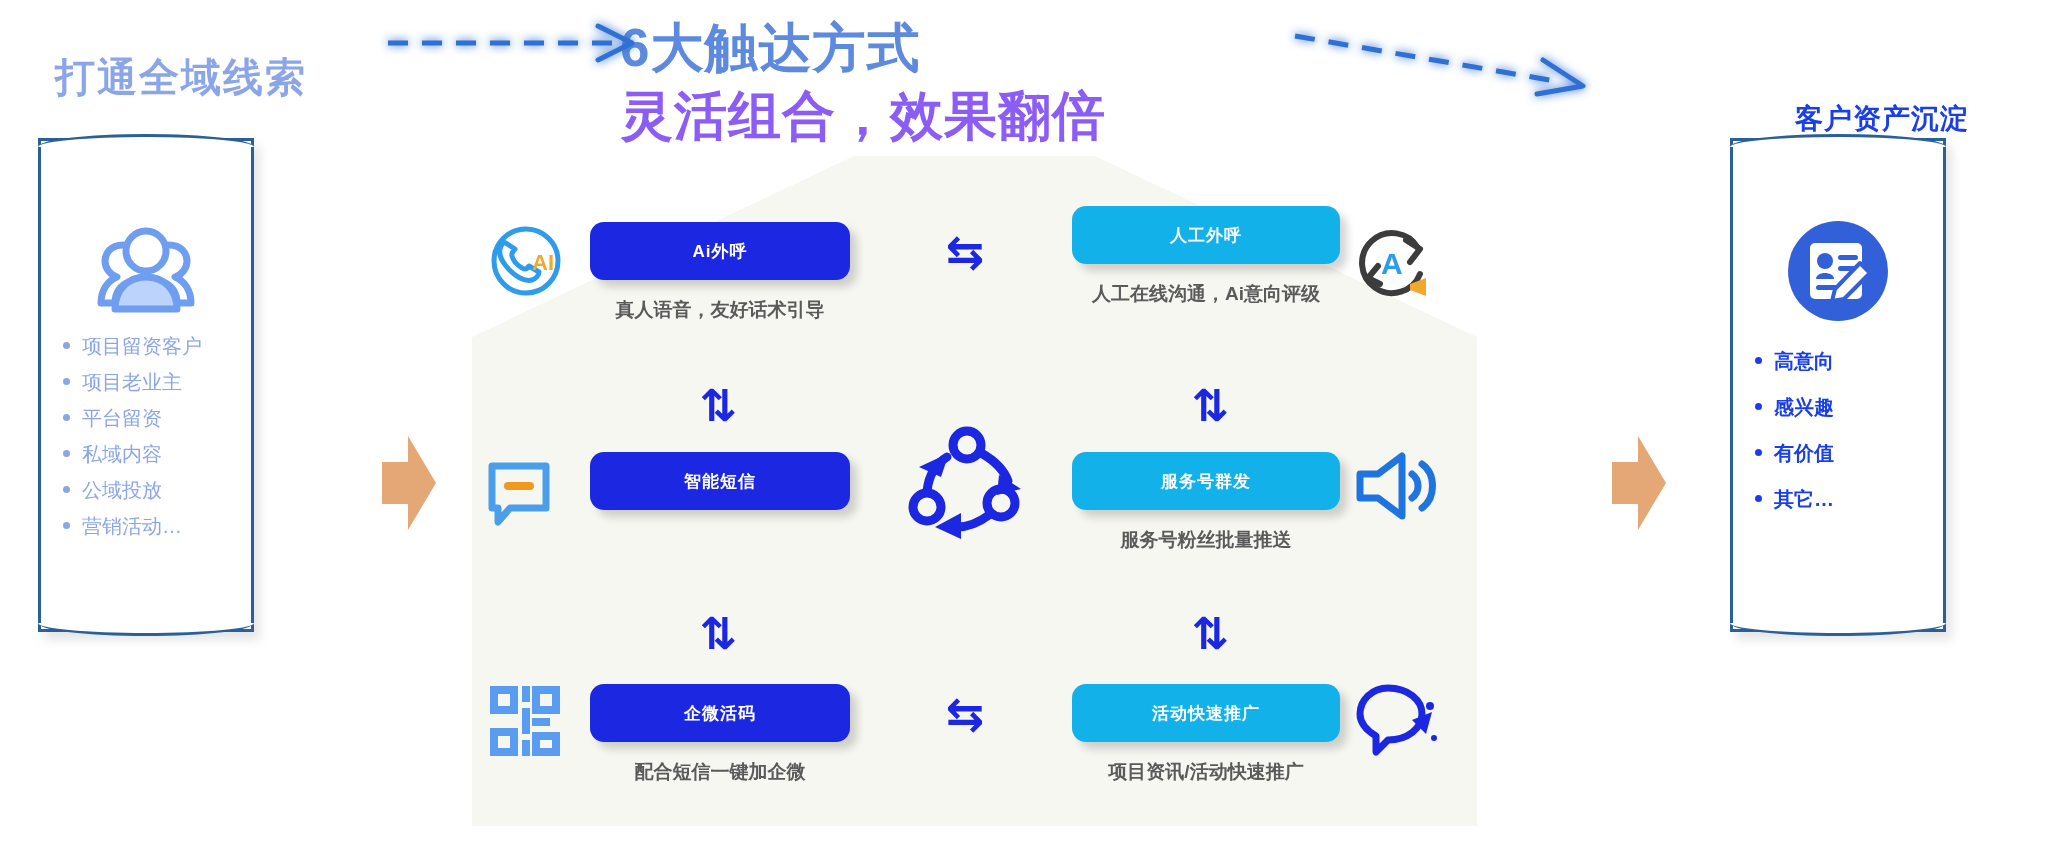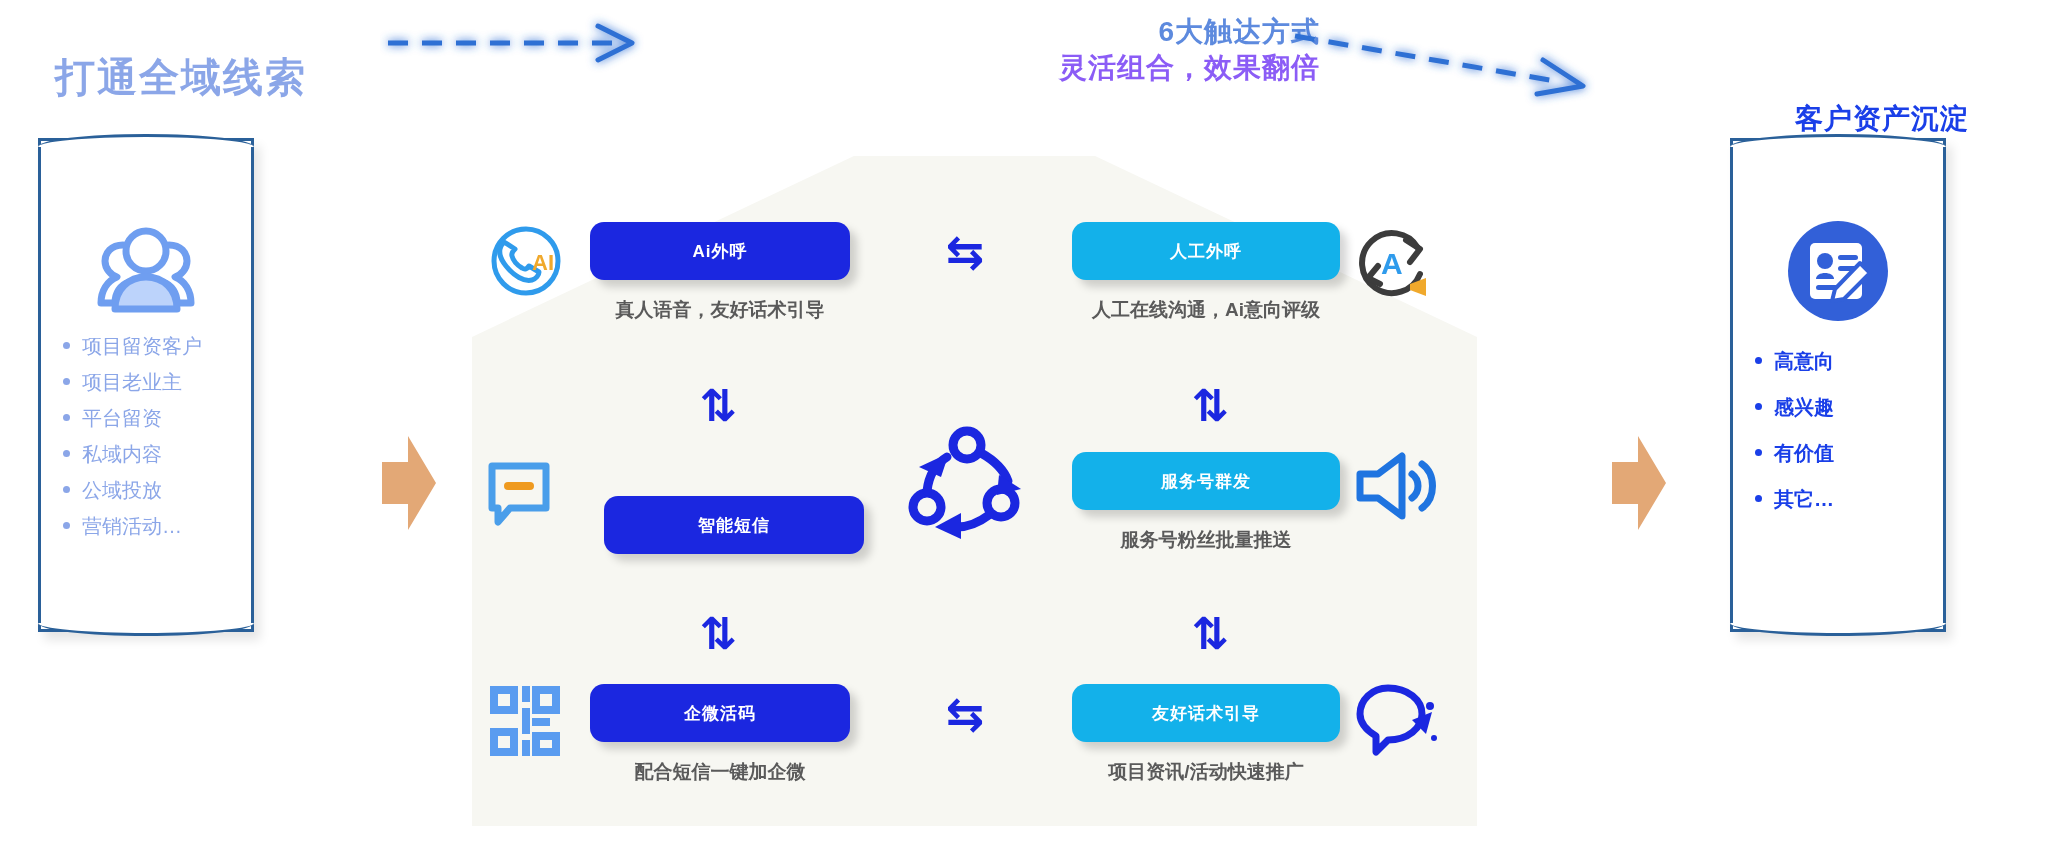--- a/index.html
+++ b/index.html
@@ -13,22 +13,22 @@
   .stage{position:absolute;inset:0;}
 
   
   .left-heading{
     position:absolute;left:55px;top:50px;
     font-size:40px;font-weight:bold;color:#8ba6e8;letter-spacing:2px;
     white-space:nowrap;
   }
   .center-title{
     position:absolute;left:620px;top:14px;width:700px;
-    text-align:right;line-height:1.28;
-    font-size:28px;font-weight:bold;color:#5d8ade;letter-spacing:1px;
+    text-align:left;line-height:1.28;
+    font-size:53px;font-weight:bold;color:#5d8ade;letter-spacing:1px;
   }
   .center-title .l2{color:#8b5cf6;}
   .right-heading{
     position:absolute;left:1795px;top:100px;
     font-size:28px;font-weight:bold;color:#1a3fe8;letter-spacing:1px;
     white-space:nowrap;
   }
 
   
   .dash-arrow{position:absolute;}
@@ -248,21 +248,21 @@
       <text x="48" y="48" font-family="'Liberation Sans',sans-serif" font-size="22" font-weight="bold" fill="#f0a92c">AI</text>
     </svg>
   </div>
   <div class="card" style="left:590px;top:222px;">
     <div class="pill dark pill-w-l">Ai外呼</div>
     <div class="caption">真人语音，友好话术引导</div>
   </div>
 
   <div class="conn conn-h" style="left:925px;top:228px;width:80px;height:48px;">⇆</div>
 
-  <div class="card" style="left:1072px;top:222px;width:268px;">
+  <div class="card" style="left:1072px;top:206px;width:268px;">
     <div class="pill light pill-w-r">人工外呼</div>
     <div class="caption">人工在线沟通，Ai意向评级</div>
   </div>
   <div class="card-icon" style="left:1352px;top:222px;">
     <svg width="84" height="84" viewBox="0 0 84 84">
       <path d="M66 26 A30 30 0 1 0 68 52" fill="none" stroke="#3c3c3c" stroke-width="6" stroke-linecap="round"></path>
       <polyline points="54,18 68,27 58,40" fill="none" stroke="#3c3c3c" stroke-width="6" stroke-linecap="round" stroke-linejoin="round"></polyline>
       <polyline points="28,62 16,56 26,44" fill="none" stroke="#3c3c3c" stroke-width="6" stroke-linecap="round" stroke-linejoin="round"></polyline>
       <text x="29" y="52" font-family="'Liberation Sans',sans-serif" font-size="30" font-weight="bold" fill="#2f9bec">A</text>
       <path d="M58 62 L74 56 L74 74 L58 68 Z" fill="#f0a92c"></path>
@@ -271,21 +271,21 @@
 
   <div class="conn conn-v" style="left:688px;top:380px;width:60px;height:50px;">⇅</div>
   <div class="conn conn-v" style="left:1180px;top:380px;width:60px;height:50px;">⇅</div>
 
   <div class="card-icon" style="left:484px;top:452px;">
     <svg width="76" height="76" viewBox="0 0 76 76">
       <path d="M8 14 L62 14 L62 56 L26 56 L14 70 L14 56 L8 56 Z" fill="none" stroke="#4a9eea" stroke-width="7" stroke-linejoin="round"></path>
       <rect x="20" y="30" width="30" height="8" rx="4" fill="#ef9a1f"></rect>
     </svg>
   </div>
-  <div class="card" style="left:604px;top:452px;margin-top:44px;">
+  <div class="card" style="left:590px;top:452px;">
     <div class="pill dark pill-w-l">智能短信</div>
   </div>
 
   <svg class="cycle-icon" style="left:905px;top:425px;" width="130" height="125" viewBox="0 0 130 125">
     <circle cx="62" cy="20" r="14" fill="none" stroke="#1b27e0" stroke-width="9"></circle>
     <circle cx="22" cy="82" r="14" fill="none" stroke="#1b27e0" stroke-width="9"></circle>
     <circle cx="96" cy="78" r="14" fill="none" stroke="#1b27e0" stroke-width="9"></circle>
     <path d="M76 28 C94 38 100 48 103 56" fill="none" stroke="#1b27e0" stroke-width="9" stroke-linecap="round"></path>
     <polygon points="94,50 116,64 92,70" fill="#1b27e0"></polygon>
     <path d="M22 66 C24 48 32 38 42 32" fill="none" stroke="#1b27e0" stroke-width="9" stroke-linecap="round"></path>
@@ -324,21 +324,21 @@
     </svg>
   </div>
   <div class="card" style="left:590px;top:684px;">
     <div class="pill dark pill-w-l">企微活码</div>
     <div class="caption">配合短信一键加企微</div>
   </div>
 
   <div class="conn conn-h" style="left:925px;top:690px;width:80px;height:48px;">⇆</div>
 
   <div class="card" style="left:1072px;top:684px;width:268px;">
-    <div class="pill light pill-w-r">友好话术引导</div>
+    <div class="pill light pill-w-r">活动快速推广</div>
     <div class="caption">项目资讯/活动快速推广</div>
   </div>
   <div class="card-icon" style="left:1352px;top:680px;">
     <svg width="86" height="80" viewBox="0 0 86 80">
       <path d="M36 8 C56 8 70 20 70 34 C70 48 56 60 36 60 L24 72 L24 56 C14 50 8 43 8 34 C8 20 20 8 36 8 Z" fill="none" stroke="#1b27e0" stroke-width="7" stroke-linejoin="round"></path>
       <path d="M60 40 L80 32 L74 54 Z" fill="#1b27e0"></path>
       <circle cx="78" cy="26" r="4" fill="#1b27e0"></circle>
       <circle cx="82" cy="58" r="3" fill="#1b27e0"></circle>
     </svg>
   </div>

